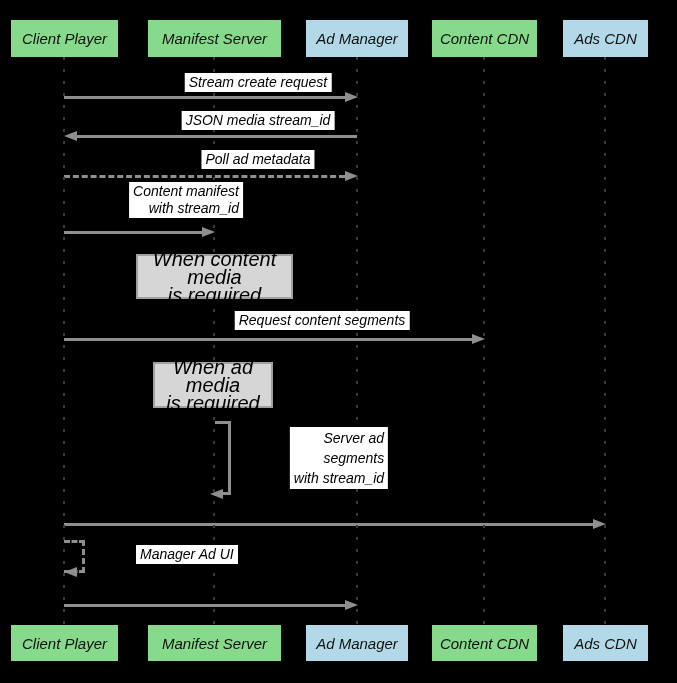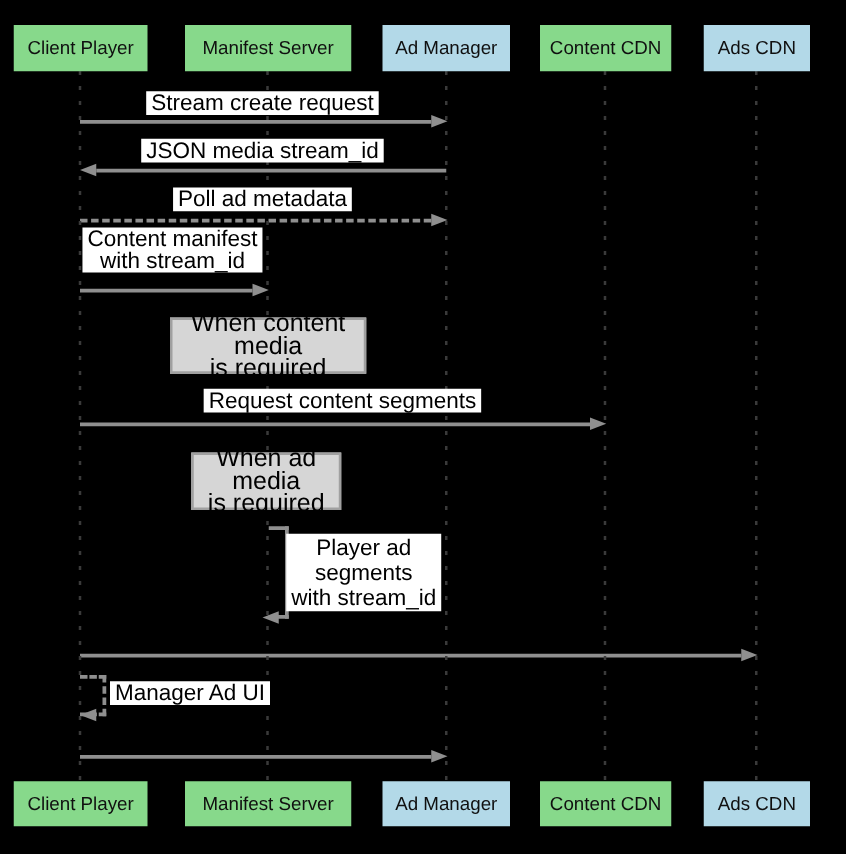--- a/index.html
+++ b/index.html
@@ -2,20 +2,21 @@
 <html style="--background: #000000; --actor-green: #87D98B; --actor-blue: #B3D9E8; --arrow: #8F8F8F; --note-fill: #D6D6D6; --note-border: #A0A0A0; --label-bg: #FFFFFF; --label-text: #000000; --lifeline: #3A3A3A;"><head>
 <meta charset="utf-8">
 <style>
   html,body{margin:0;padding:0;background:#000;}
   #stage{
     position:relative;
     width:677px;height:683px;
     background:var(--background,#000);
     font-family:"Liberation Sans",sans-serif;
     overflow:hidden;
+    font-style:italic;
   }
   .actor{
     position:absolute;
     top:20px;height:37px;
     display:flex;align-items:center;justify-content:center;
     font-size:15px;color:#101010;
     z-index:6;
   }
   .actor.bottom{top:625px;height:36px;}
   .actor.green{background:var(--actor-green,#87d98b);}
@@ -37,24 +38,25 @@
     border-color:var(--arrow,#8f8f8f);
     border-width:3px 3px 3px 0;
     z-index:2;
   }
   .self.solid{border-style:solid;}
   .self.dashedself{border-style:dashed;}
   .self .head{border-top:5.5px solid transparent;border-bottom:5.5px solid transparent;border-right:13px solid var(--arrow,#8f8f8f);}
   .mlabel{
     position:absolute;
     background:var(--label-bg,#fff);color:var(--label-text,#000);
-    font-size:18px;line-height:17px;
+    font-size:14px;line-height:17px;
     padding:1px 4px;
-    white-space:pre-line;text-align:center;
+    white-space:pre-line;text-align:right;
     z-index:5;
+    margin-left:48px;
   }
   .mlabel.centered{transform:translateX(-50%);}
   .note{
     position:absolute;box-sizing:border-box;
     background:var(--note-fill,#d9d9d9);
     border:2px solid var(--note-border,#a0a0a0);
     color:#000;font-size:20px;line-height:18px;
     white-space:pre-line;text-align:center;
     display:flex;align-items:center;justify-content:center;
     z-index:5;
@@ -105,21 +107,21 @@
   <div class="arrow solid" style="left:64px;top:338px;width:408px">
     <div class="head right"></div>
   </div>
 
   <div class="note" style="left:153px;top:362px;width:120px;height:46px">When ad media
 is required</div>
 
   <div class="self solid" style="left:215px;top:421px;width:16px;height:74px">
     <div class="head" style="position:absolute;left:-5px;bottom:-7px"></div>
   </div>
-  <div class="mlabel centered" style="left:291px;top:427px;line-height:20px">Player ad
+  <div class="mlabel centered" style="left:291px;top:427px;line-height:20px">Server ad
 segments
 with stream_id</div>
 
   <div class="arrow solid" style="left:64px;top:523px;width:529px">
     <div class="head right"></div>
   </div>
 
   <div class="self dashedself" style="left:64px;top:540px;width:21px;height:33px">
     <div class="head" style="position:absolute;left:0px;bottom:-7px"></div>
   </div>

